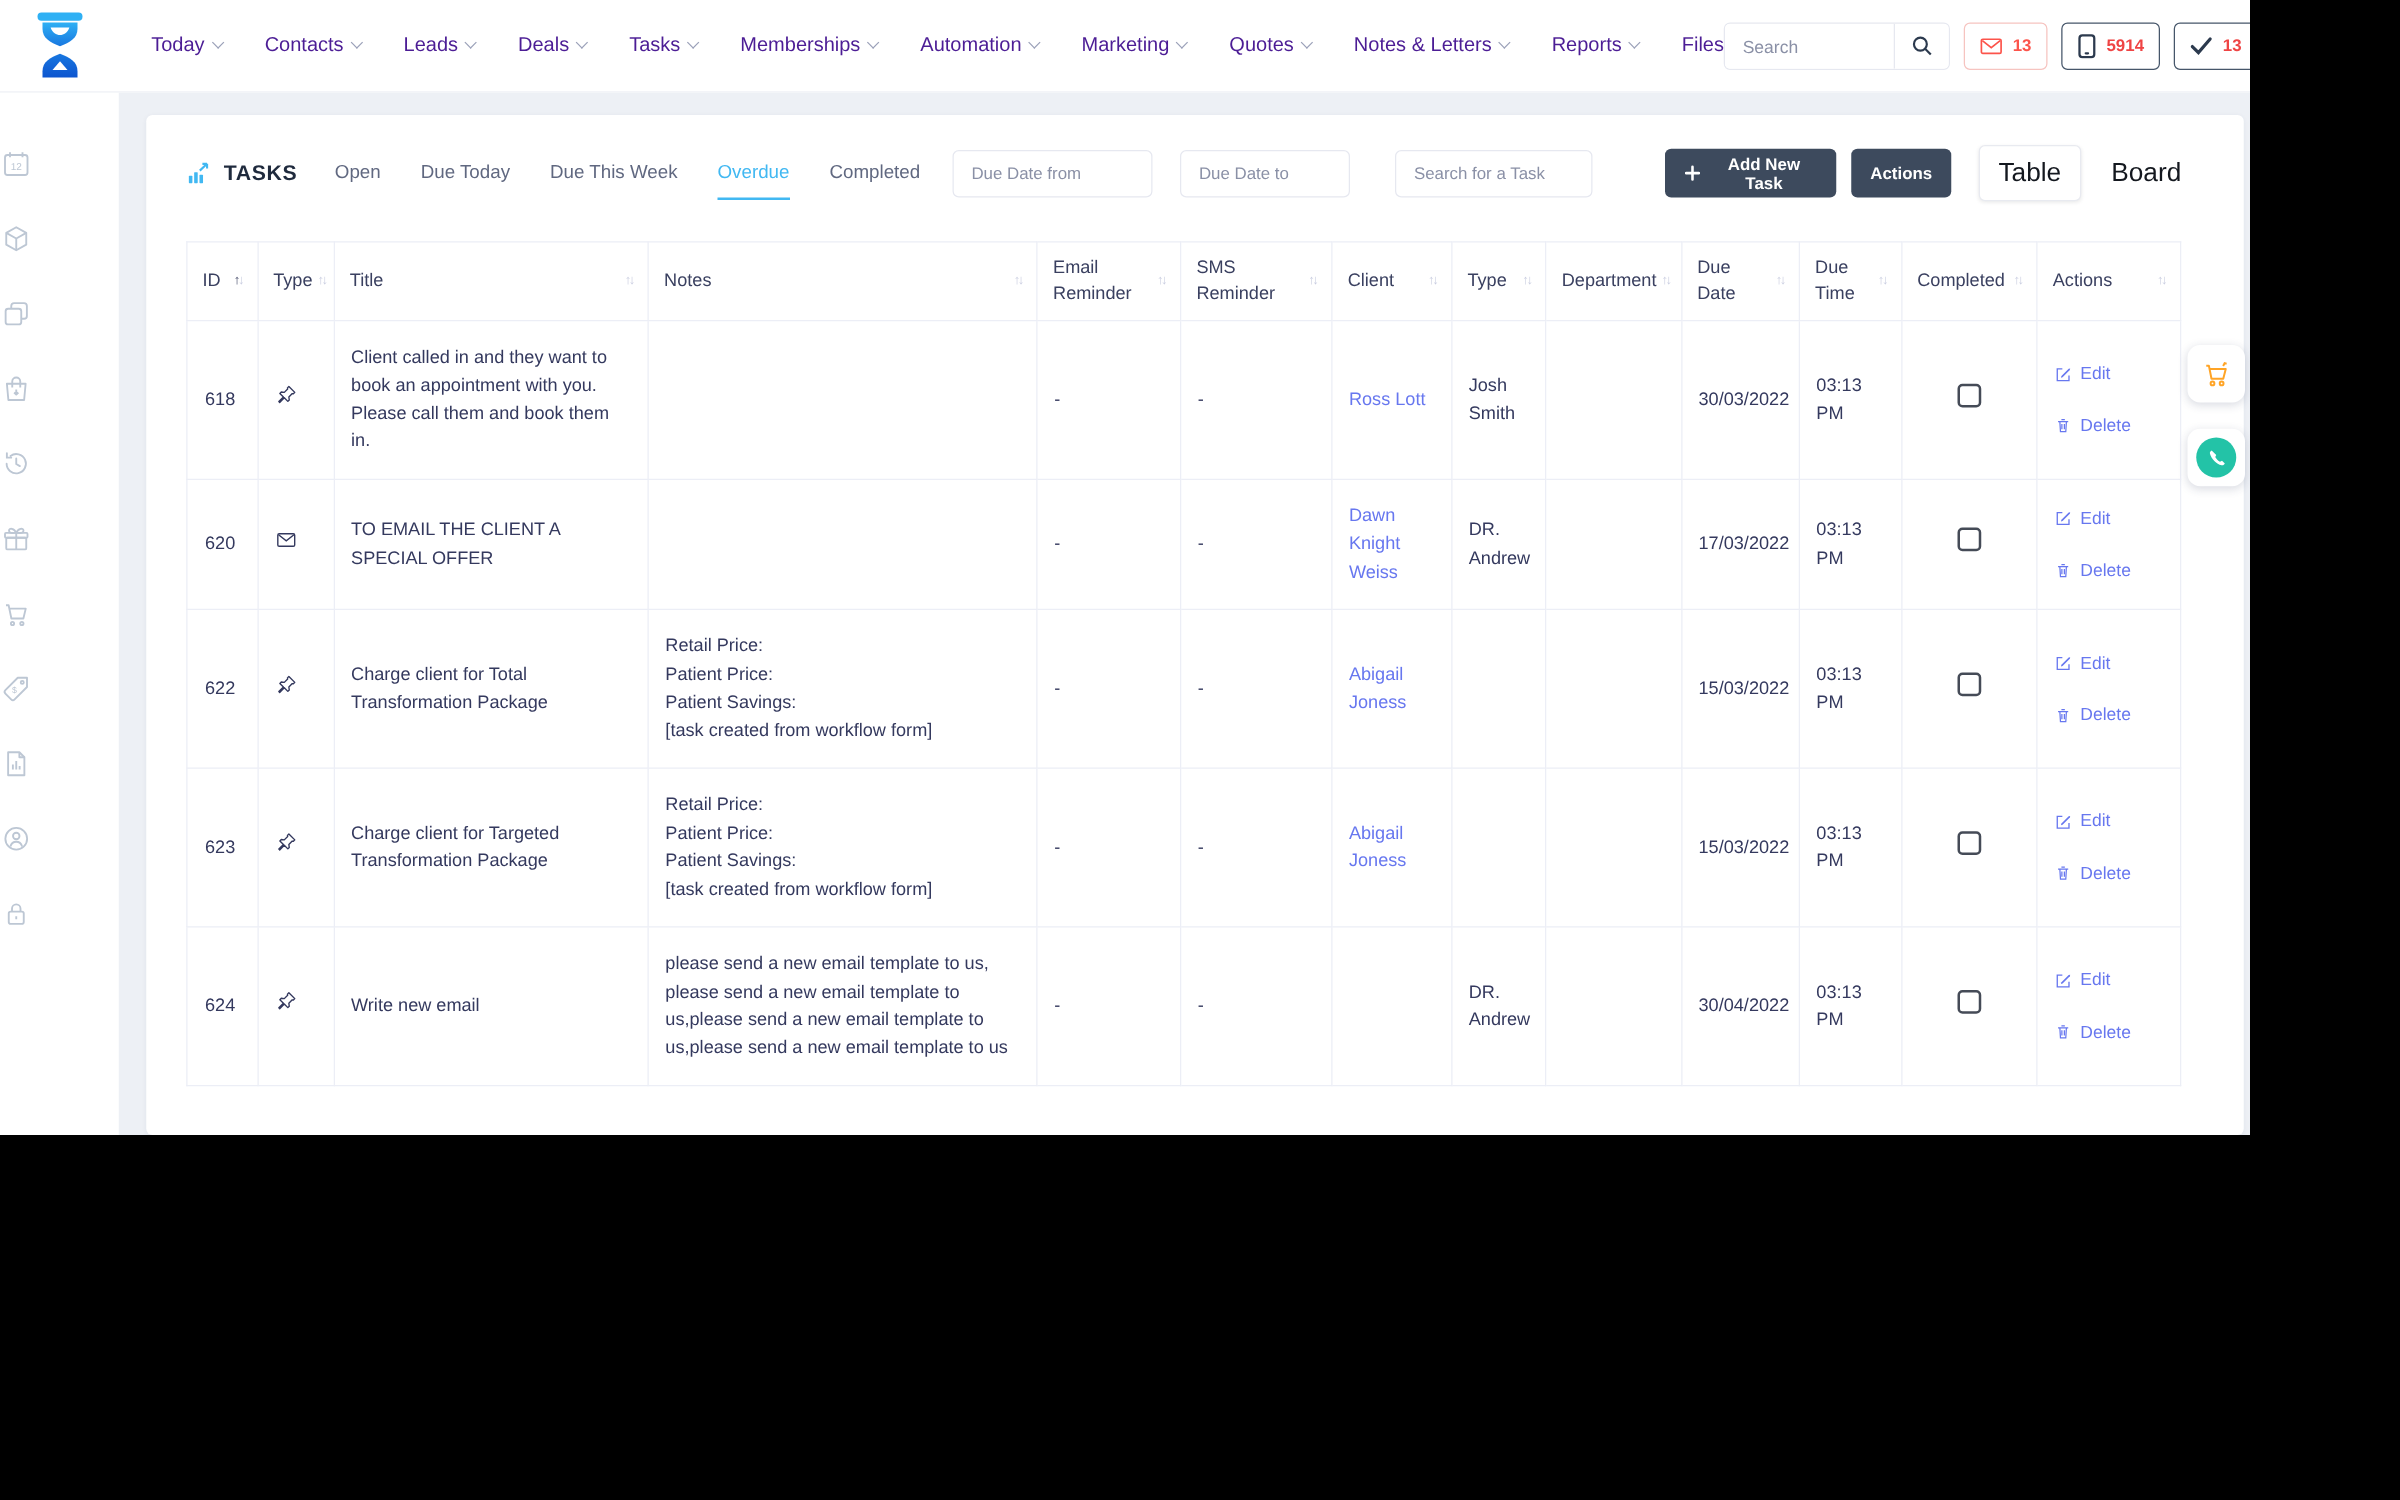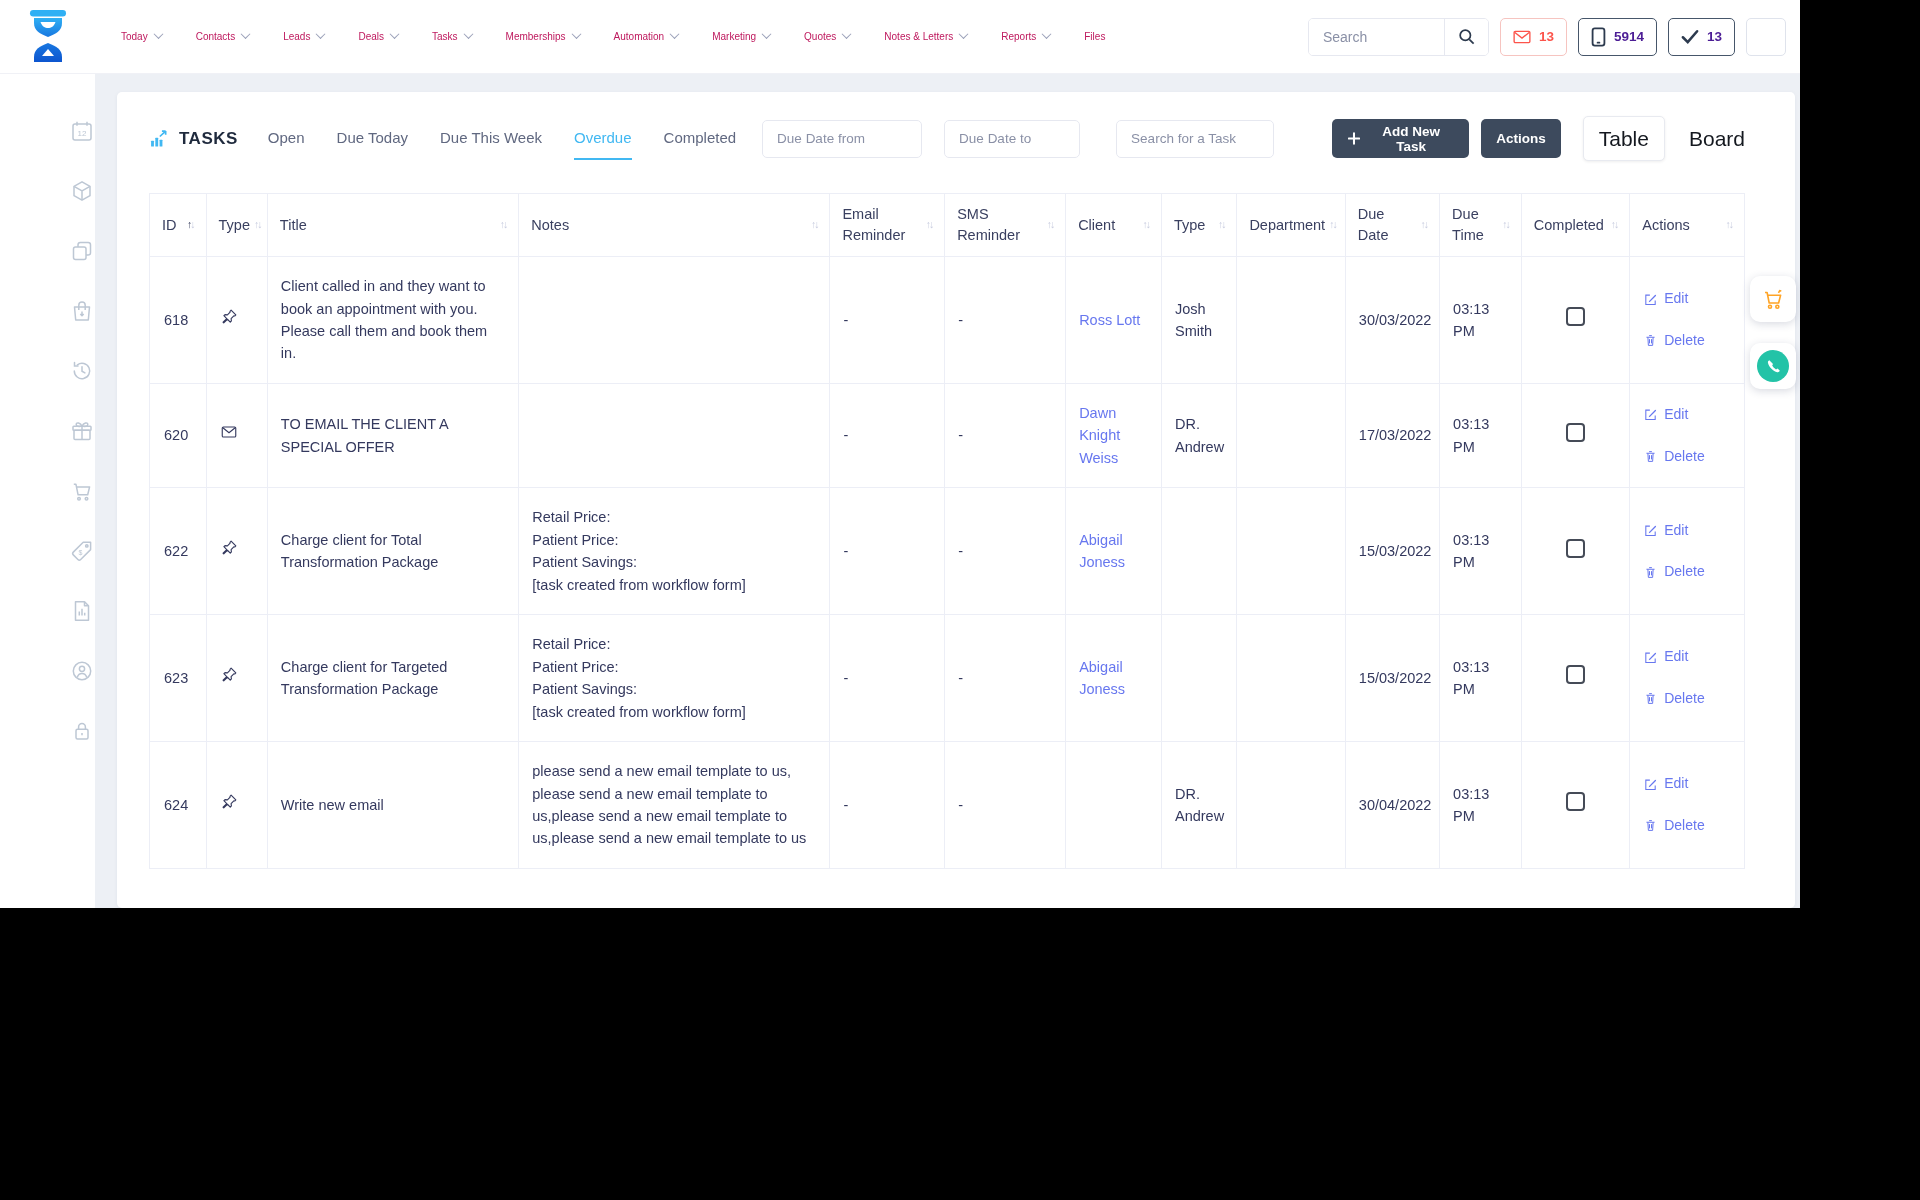--- a/index.html
+++ b/index.html
@@ -4,34 +4,34 @@
 <style>
   * { margin:0; padding:0; box-sizing:border-box; }
   html,body { width:1920px; height:1200px; background:#000; font-family:"Liberation Sans", sans-serif; }
   #stage { position:relative; width:1920px; height:1200px; background:#000; overflow:hidden; }
   #app { position:absolute; left:0; top:0; width:1800px; height:908px; background:#edf0f5; overflow:hidden; }
 
   
   .navbar { position:relative; height:74px; background:#fff; display:flex; align-items:center; border-bottom:1px solid #f0f1f6; padding-right:14px; z-index:5; }
   .logo-box { width:95px; display:flex; justify-content:center; align-items:center; flex:0 0 auto; }
   .main-nav { display:flex; align-items:center; gap:34px; padding-left:26px; flex:0 1 auto; }
-  .nav-item { display:flex; align-items:center; gap:7px; color:#be185d; font-size:10px; cursor:pointer; white-space:nowrap; text-decoration:none; }
+  .nav-item { display:flex; align-items:center; gap:7px; color:#4c1d95; font-size:16px; cursor:pointer; white-space:nowrap; text-decoration:none; }
   .caret { width:7px; height:7px; border-right:1.6px solid #9aa0b8; border-bottom:1.6px solid #9aa0b8; transform:rotate(45deg) translate(-1px,-1px); margin-top:-3px; }
   .nav-right { margin-left:auto; display:flex; align-items:center; gap:11px; }
   .search-group { display:flex; align-items:stretch; height:38px; border:1px solid #e6e8f0; border-radius:5px; overflow:hidden; background:#fff; }
   .search-group input { border:none; outline:none; width:135px; padding:0 14px; font-size:14px; color:#34395e; font-family:inherit; }
   .search-group input::placeholder { color:#8a90a6; }
   .search-btn { width:44px; display:flex; align-items:center; justify-content:center; border-left:1px solid #e6e8f0; background:#fff; cursor:pointer; }
   .badge { height:38px; border-radius:5px; display:flex; align-items:center; gap:8px; padding:0 12px; font-size:13.5px; font-weight:bold; cursor:pointer; background:#fff; }
   .badge.mail { border:1px solid #f6c4c0; color:#fc544b; }
-  .badge.phone, .badge.check { border:1px solid #46566a; color:#4c1d95; }
+  .badge.phone, .badge.check { border:1px solid #46566a; color:#ef4444; }
   .badge.help { border:1px solid #dfe3ec; color:#8a90a6; width:40px; justify-content:center; padding:0; }
 
   
-  .sidebar { position:absolute; left:0; top:74px; bottom:0; width:95px; background:#fff; display:flex; flex-direction:column; align-items:flex-end; padding-top:44px; gap:34px; }
+  .sidebar { position:absolute; left:0; top:74px; bottom:0; width:95px; background:#fff; display:flex; flex-direction:column; align-items:flex-start; padding-top:44px; gap:34px; }
   .sb-item { width:26px; height:26px; display:flex; align-items:center; justify-content:center; cursor:pointer; }
   .sb-item svg { width:24px; height:24px; }
 
   
   .main { position:absolute; left:95px; top:74px; right:0; bottom:0; padding:18px 5px 0 22px; }
   .panel { background:#fff; border-radius:5px; box-shadow:0 1px 4px rgba(40,50,90,.06); height:100%; padding:24px 50px 0 32px; overflow:hidden; }
 
   .panel-head { display:flex; align-items:center; }
   .tasks-title { display:flex; align-items:center; gap:10px; font-size:17px; font-weight:bold; color:#1f2a3d; letter-spacing:.5px; }
   .tabs { display:flex; align-items:center; gap:32px; margin-left:30px; }

